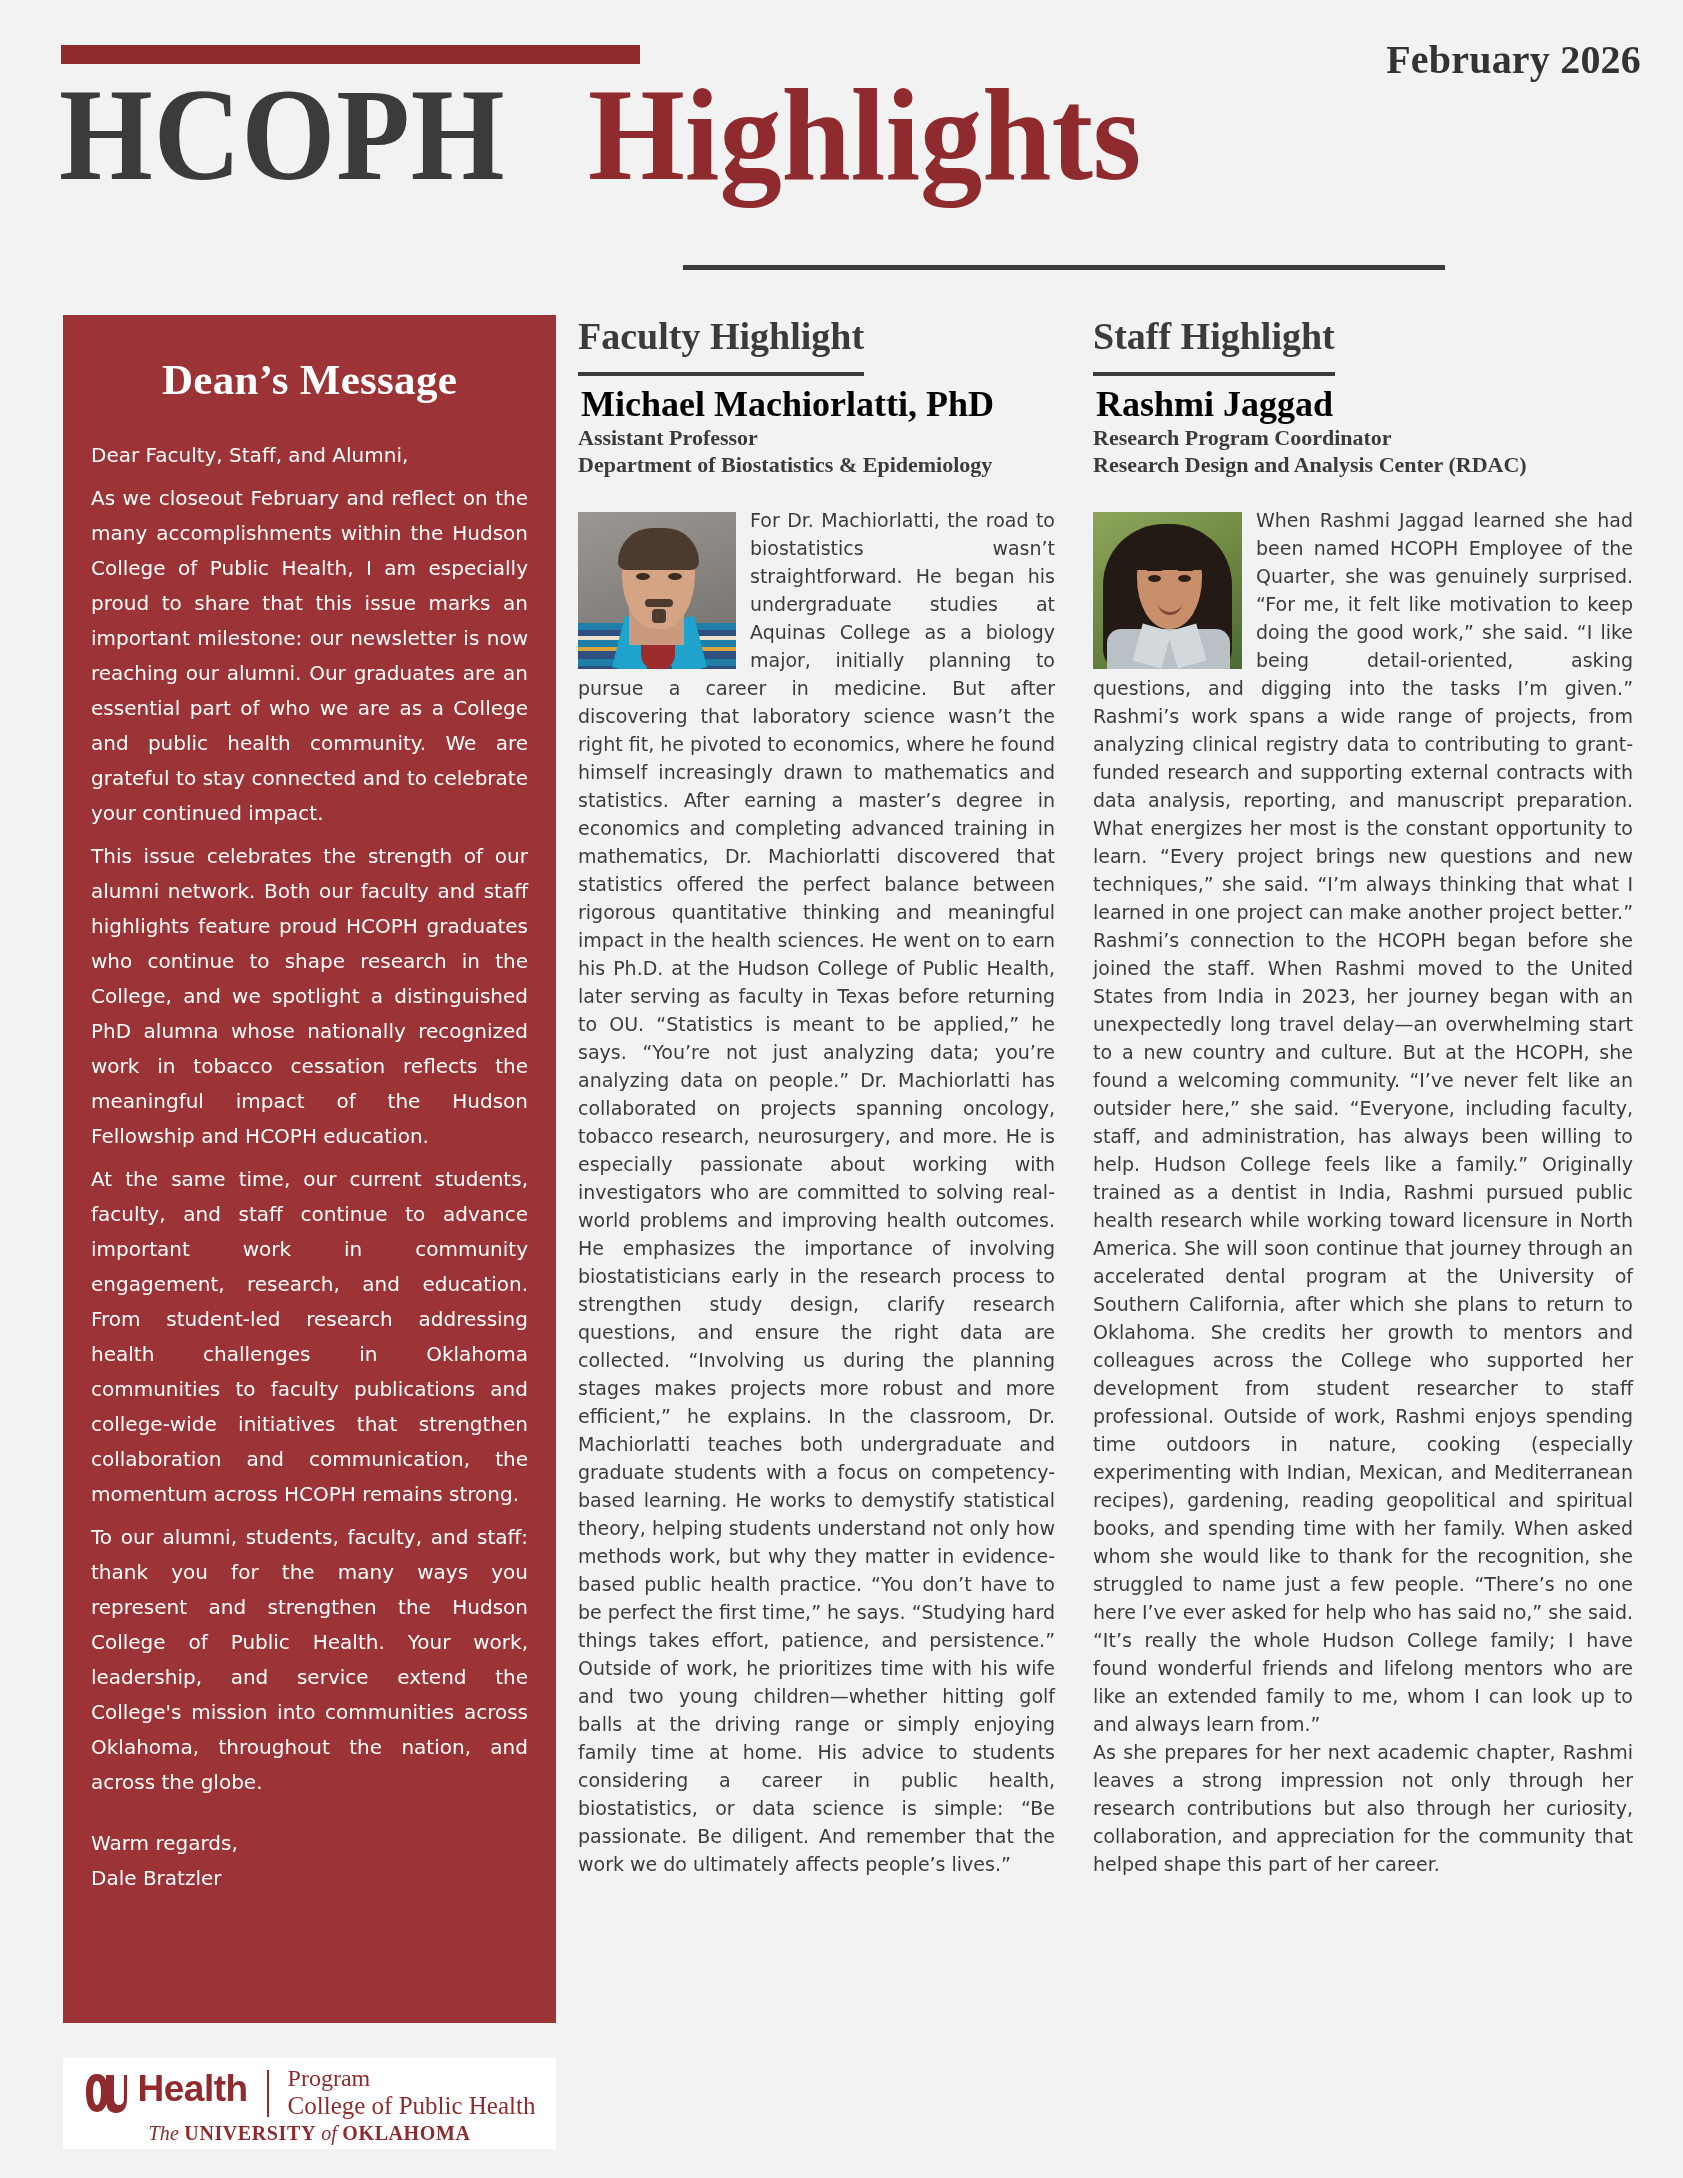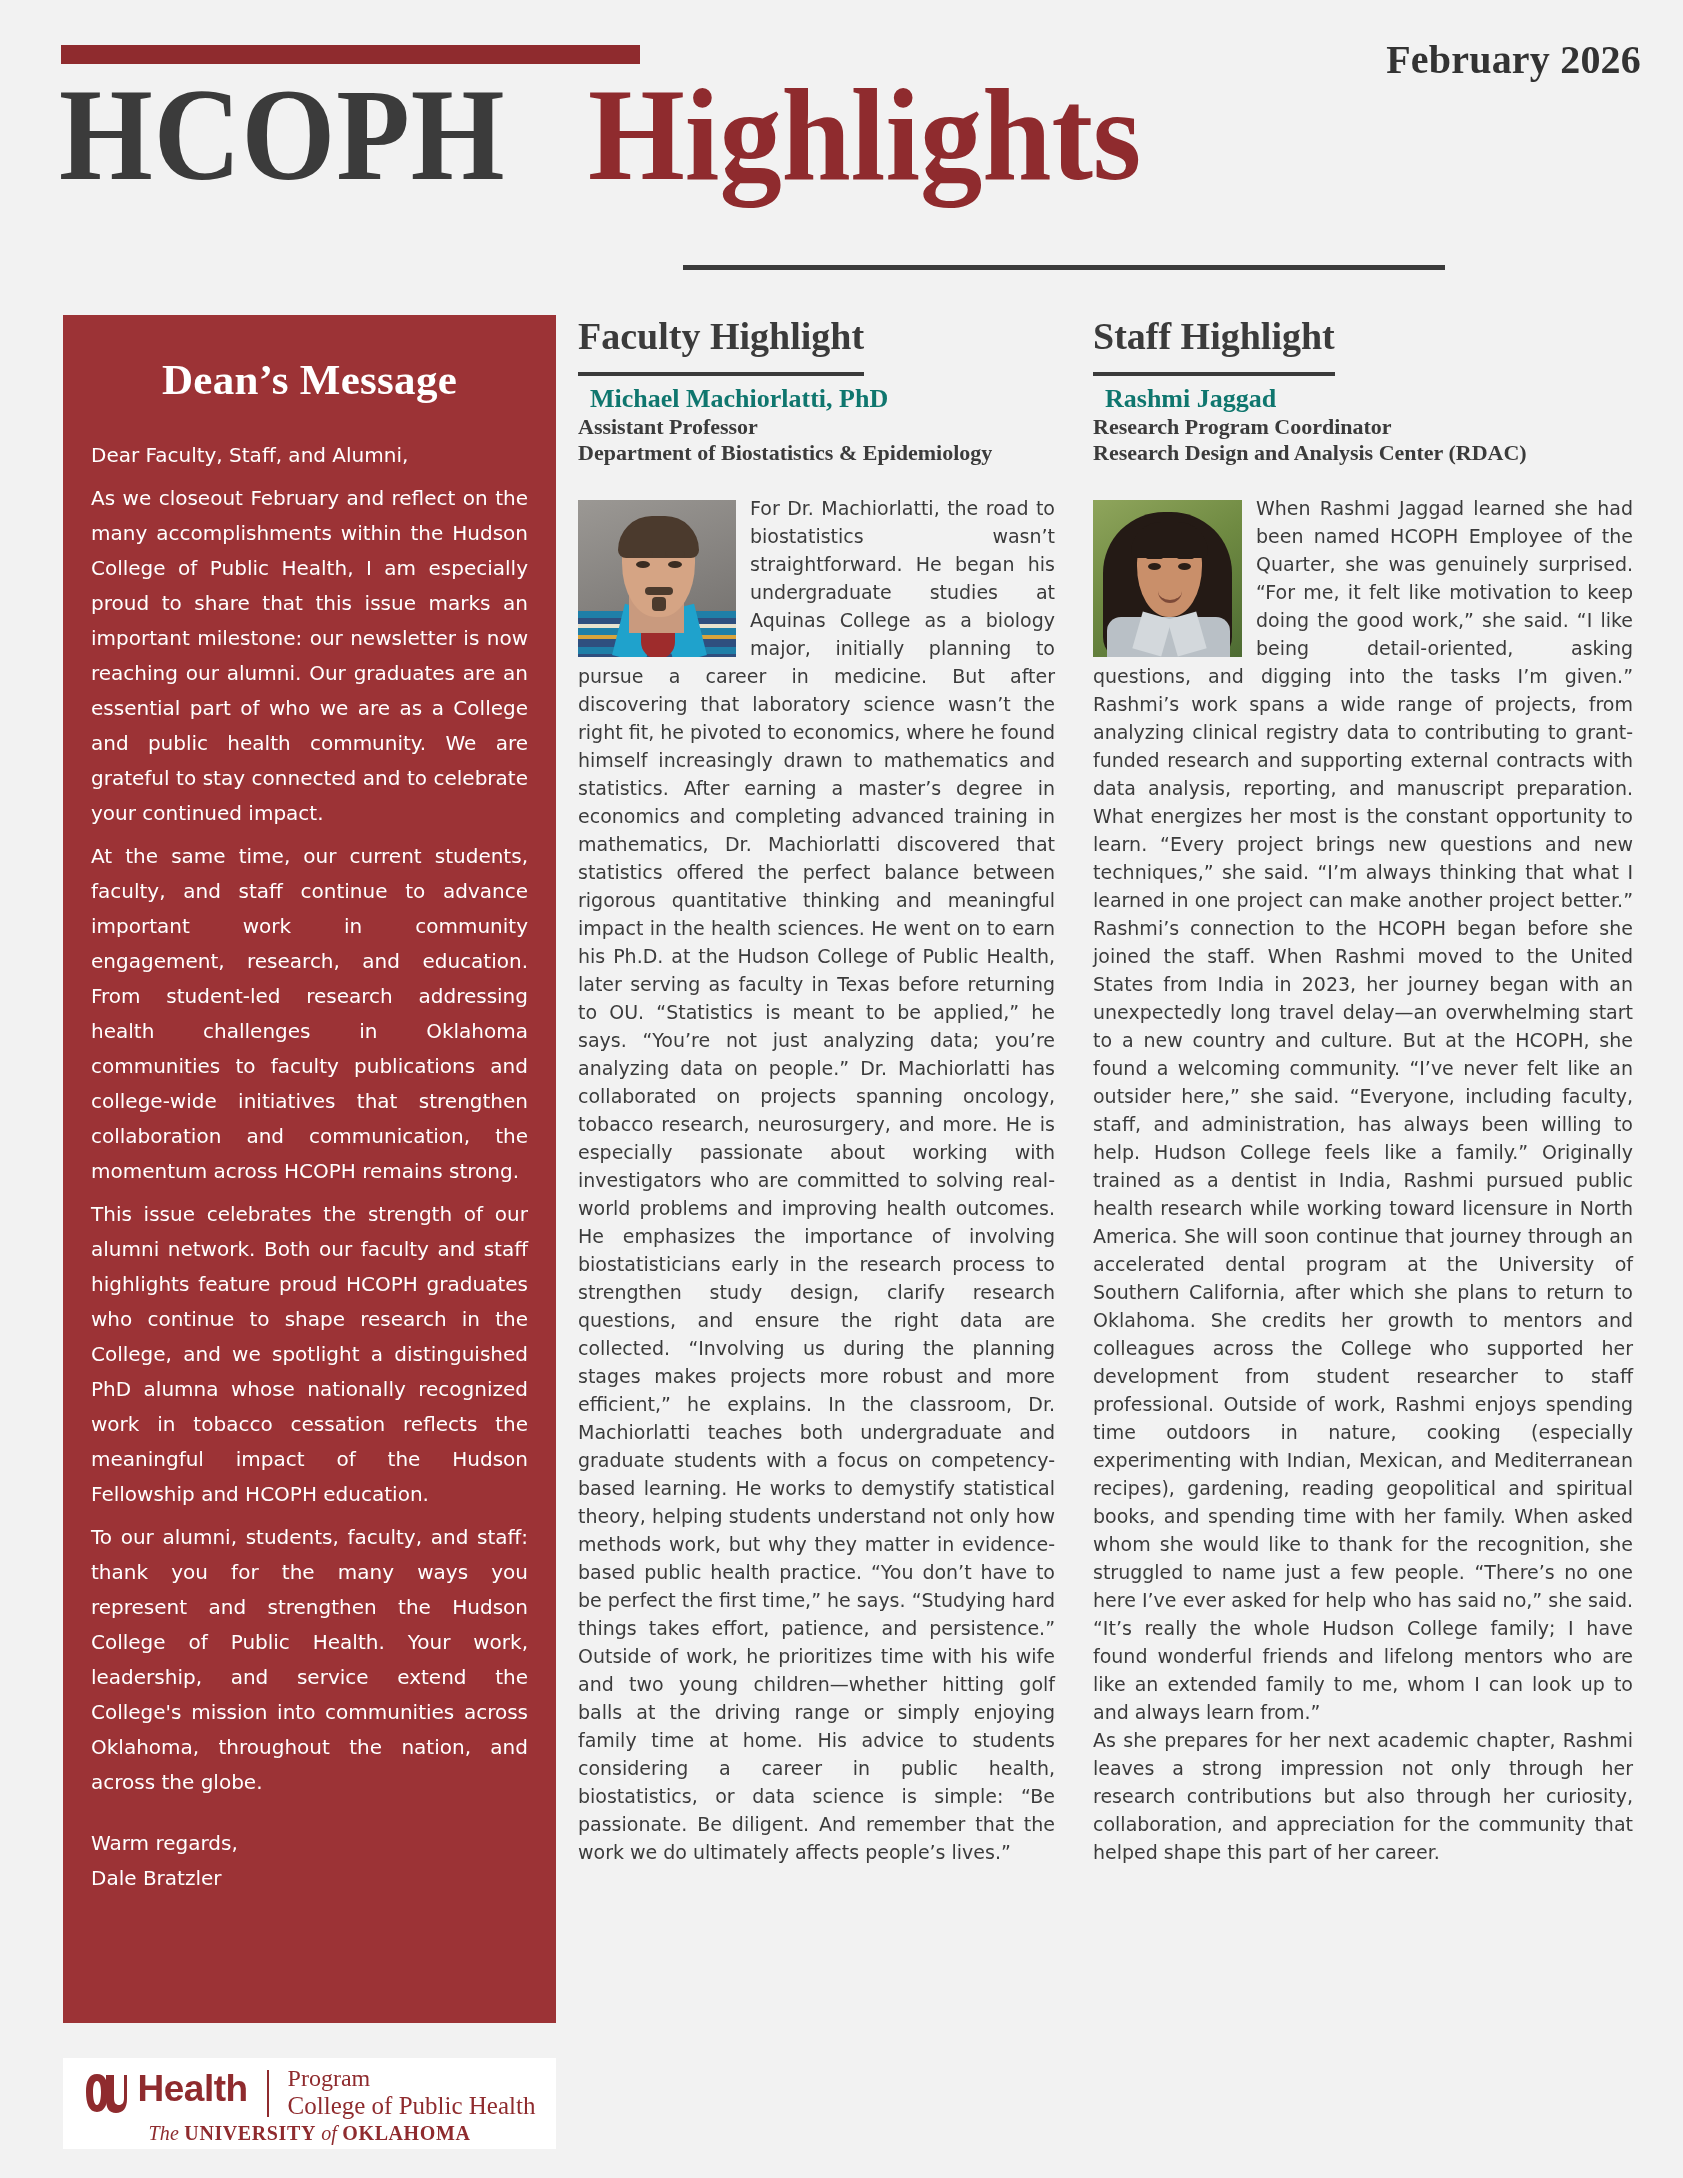--- a/index.html
+++ b/index.html
@@ -148,24 +148,24 @@
     color: #3b3b3b;
     border-bottom: 4px solid #3b3b3b;
     display: inline-block;
     line-height: 1.12;
     margin: 0 0 6px 0;
     padding-bottom: 14px;
   }
   .person-name {
     font-family: "Liberation Serif", serif;
     font-weight: bold;
-    font-size: 26px;
-    color: #0f766e;
+    font-size: 36px;
+    color: #000000;
     line-height: 1.16;
-    margin: 2px 0 0 12px;
+    margin: 2px 0 0 3px;
   }
   .person-role {
     font-family: "Liberation Serif", serif;
     font-weight: bold;
     font-size: 22px;
     color: #3b3b3b;
     line-height: 1.2;
     margin: 0;
   }
   .person-dept {
@@ -304,22 +304,22 @@
     </div>
     <div class="rule-bottom"></div>
   </div>
 
   <div class="columns">
 
     <div class="col-dean">
       <div class="dean-title">Dean’s Message</div>
       <p class="dean-p nojust">Dear Faculty, Staff, and Alumni,</p>
       <p class="dean-p">As we closeout February and reflect on the many accomplishments within the Hudson College of Public Health, I am especially proud to share that this issue marks an important milestone: our newsletter is now reaching our alumni. Our graduates are an essential part of who we are as a College and public health community. We are grateful to stay connected and to celebrate your continued impact.</p>
+      <p class="dean-p">This issue celebrates the strength of our alumni network. Both our faculty and staff highlights feature proud HCOPH graduates who continue to shape research in the College, and we spotlight a distinguished PhD alumna whose nationally recognized work in tobacco cessation reflects the meaningful impact of the Hudson Fellowship and HCOPH education.</p>
       <p class="dean-p">At the same time, our current students, faculty, and staff continue to advance important work in community engagement, research, and education. From student-led research addressing health challenges in Oklahoma communities to faculty publications and college-wide initiatives that strengthen collaboration and communication, the momentum across HCOPH remains strong.</p>
-      <p class="dean-p">This issue celebrates the strength of our alumni network. Both our faculty and staff highlights feature proud HCOPH graduates who continue to shape research in the College, and we spotlight a distinguished PhD alumna whose nationally recognized work in tobacco cessation reflects the meaningful impact of the Hudson Fellowship and HCOPH education.</p>
       <p class="dean-p">To our alumni, students, faculty, and staff: thank you for the many ways you represent and strengthen the Hudson College of Public Health. Your work, leadership, and service extend the College's mission into communities across Oklahoma, throughout the nation, and across the globe.</p>
       <div class="dean-sig">Warm regards,</div>
       <div class="dean-sig" style="margin-top:0">Dale Bratzler</div>
     </div>
 
     <div class="col-faculty">
       <div class="sec-head">Faculty Highlight</div>
       <div class="person-name">Michael Machiorlatti, PhD</div>
       <div class="person-role">Assistant Professor</div>
       <div class="person-dept">Department of Biostatistics &amp; Epidemiology</div>

